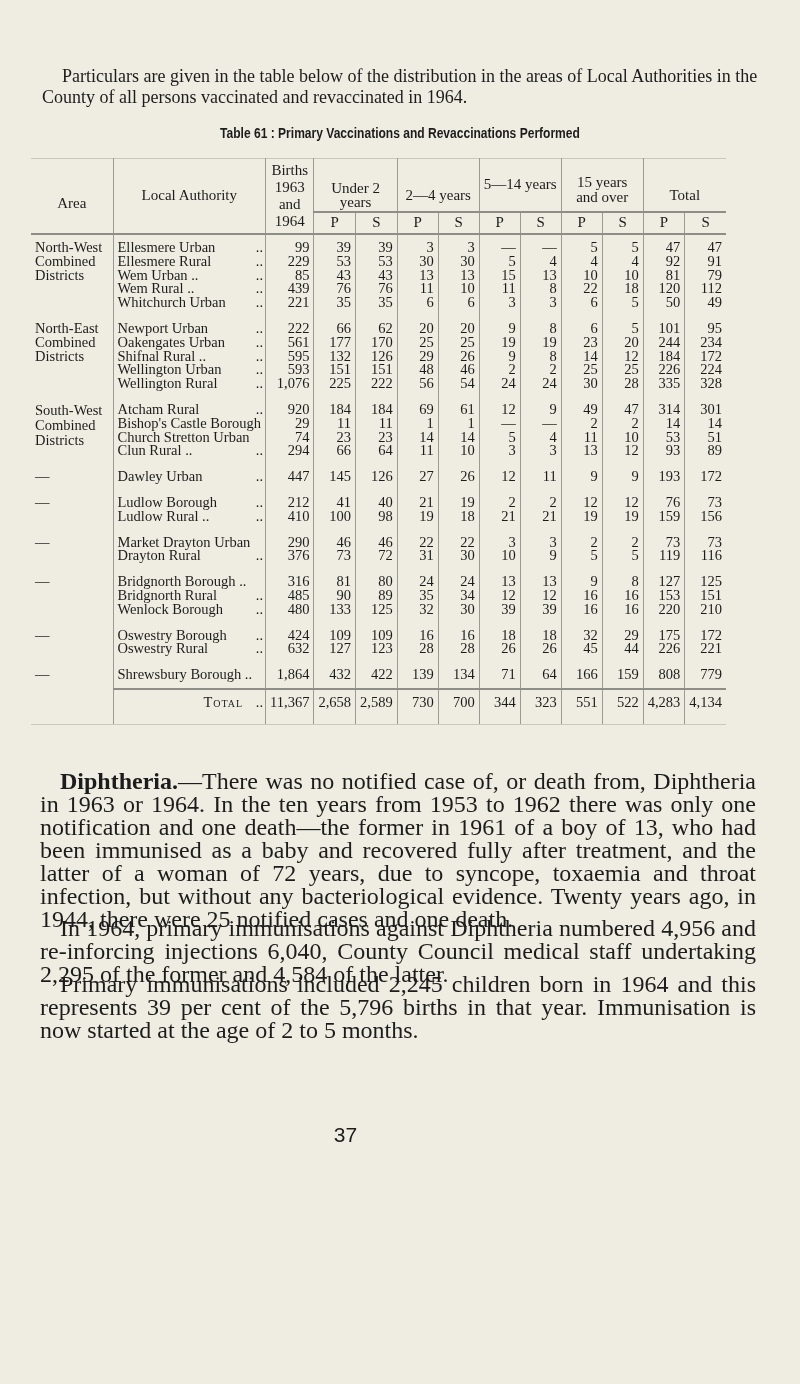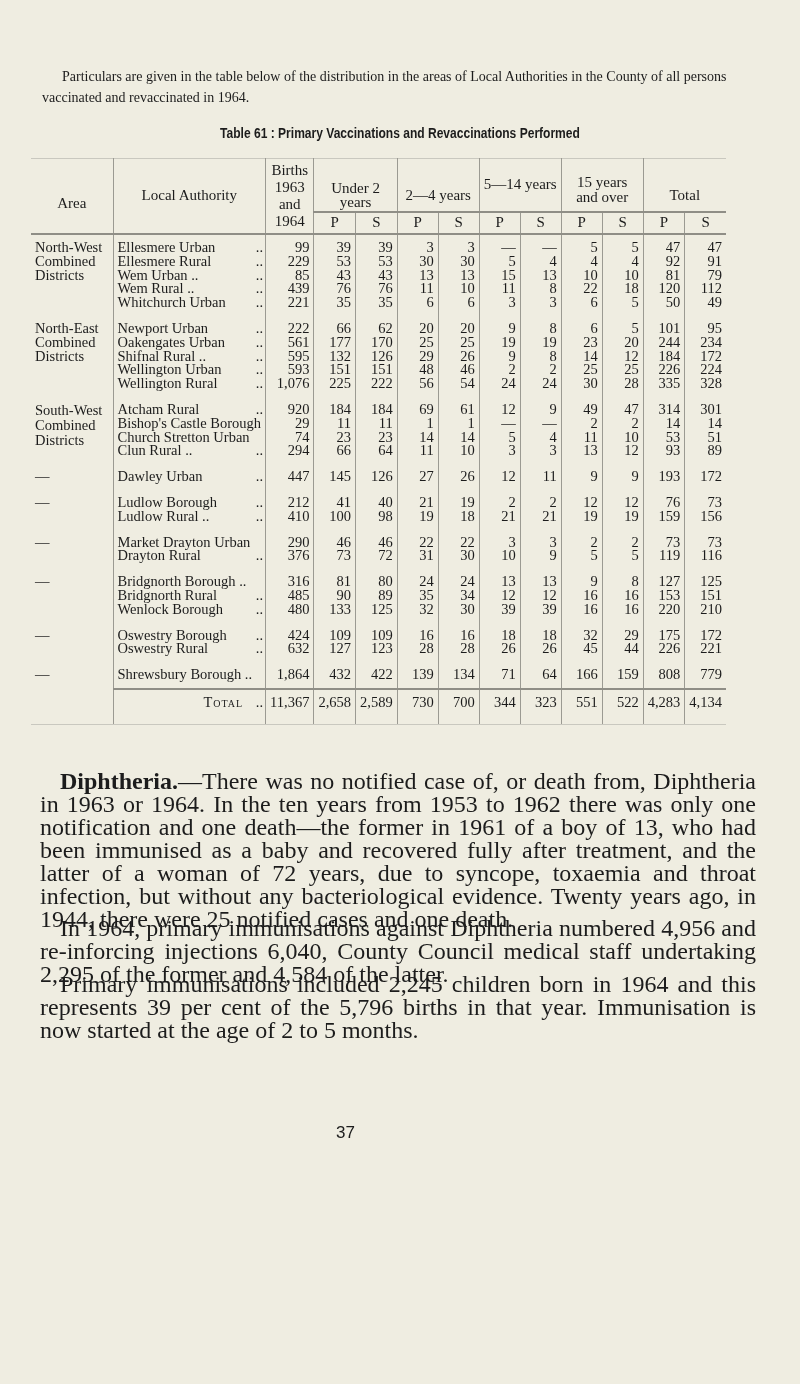--- a/index.html
+++ b/index.html
@@ -1,38 +1,38 @@
 <!DOCTYPE html>
 <html><head>
 <meta charset="utf-8">
 <style>
   html, body { margin:0; padding:0; }
   body {
     width:800px; height:1384px; background:#efede1; color:#1c1c1c;
     font-family:"Liberation Serif","DejaVu Serif",serif; position:relative; overflow:hidden;
   }
-  .intro { position:absolute; left:42px; top:66px; width:720px; font-size:14px; line-height:21px; text-indent:20px; }
+  .intro { position:absolute; left:42px; top:66px; width:720px; font-size:18px; line-height:21px; text-indent:20px; }
   .caption { position:absolute; left:0; width:800px; top:125px; text-align:center; font-weight:bold; font-size:14px; font-family:"Liberation Sans",sans-serif; transform:scaleX(0.86); }
   table.t { position:absolute; left:31px; top:158px; border-collapse:collapse; font-size:14.5px; table-layout:fixed; }
   .t td, .t th { padding:0 4px; line-height:13.8px; vertical-align:top; font-weight:normal; }
   .t th { vertical-align:middle; text-align:center; font-size:15px; }
   .t .vb { border-left:1px solid #9b9a92; }
   .t .outer { border-top:1px solid #c9c8bf; }
   .t .hdr-sep th { border-bottom:2px solid #8f8e86; }
   .t .sub th { border-top:2px solid #9c9b93; }
   .num { text-align:right; }
   .area { }
   .la { position:relative; white-space:nowrap; }
   .dots { position:absolute; right:2px; }
   .gap td { height:12px; }
   .total-row td { border-top:2px solid #8f8e86; padding-top:6px; padding-bottom:14px; }
   .bottom td { border-bottom:1px solid #c9c8bf; height:0; padding:0; }
   .para { position:absolute; left:40px; width:716px; font-size:24px; line-height:23px; text-align:justify; }
   .para .ind { display:inline-block; width:20px; }
-  .pageno { position:absolute; left:0; width:691px; text-align:center; top:1123px; font-size:17px; font-family:"Liberation Sans",sans-serif; }
+  .pageno { position:absolute; left:0; width:691px; text-align:center; top:1123px; font-size:21px; font-family:"Liberation Sans",sans-serif; }
   .tot-label { font-variant:small-caps; letter-spacing:1px; }
 </style>
 </head>
 <body>
 
 <div class="intro">Particulars are given in the table below of the distribution in the areas of Local Authorities in the County of all persons vaccinated and revaccinated in 1964.</div>
 <div class="caption">Table 61 : Primary Vaccinations and Revaccinations Performed</div>
 
 <table class="t">
   <colgroup>

